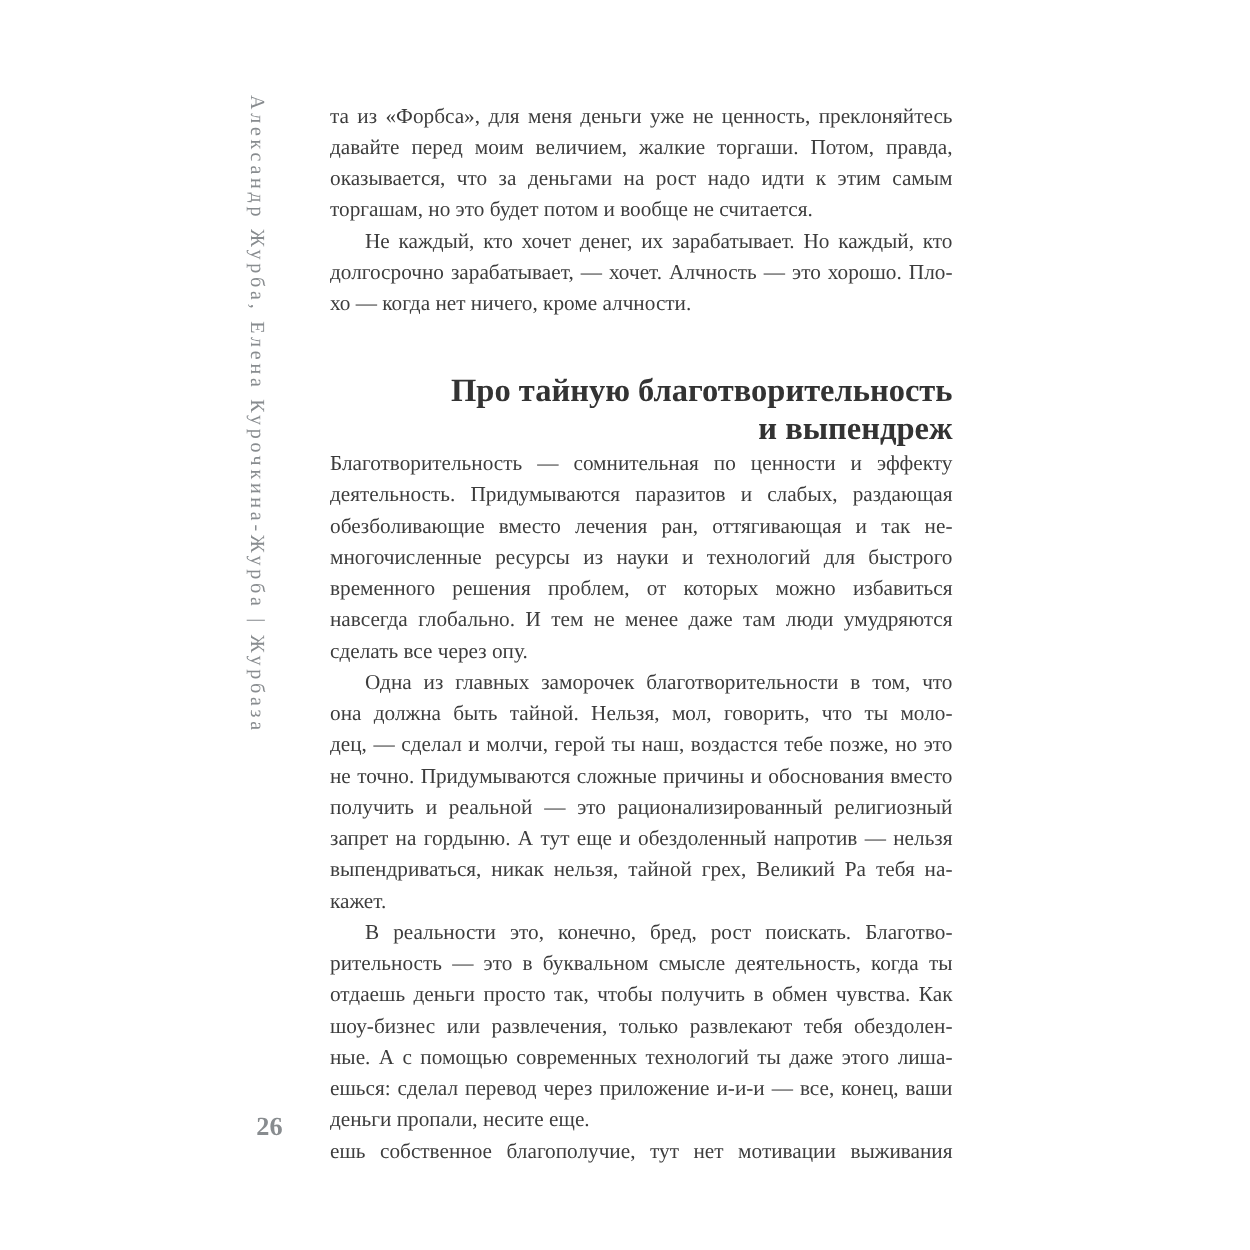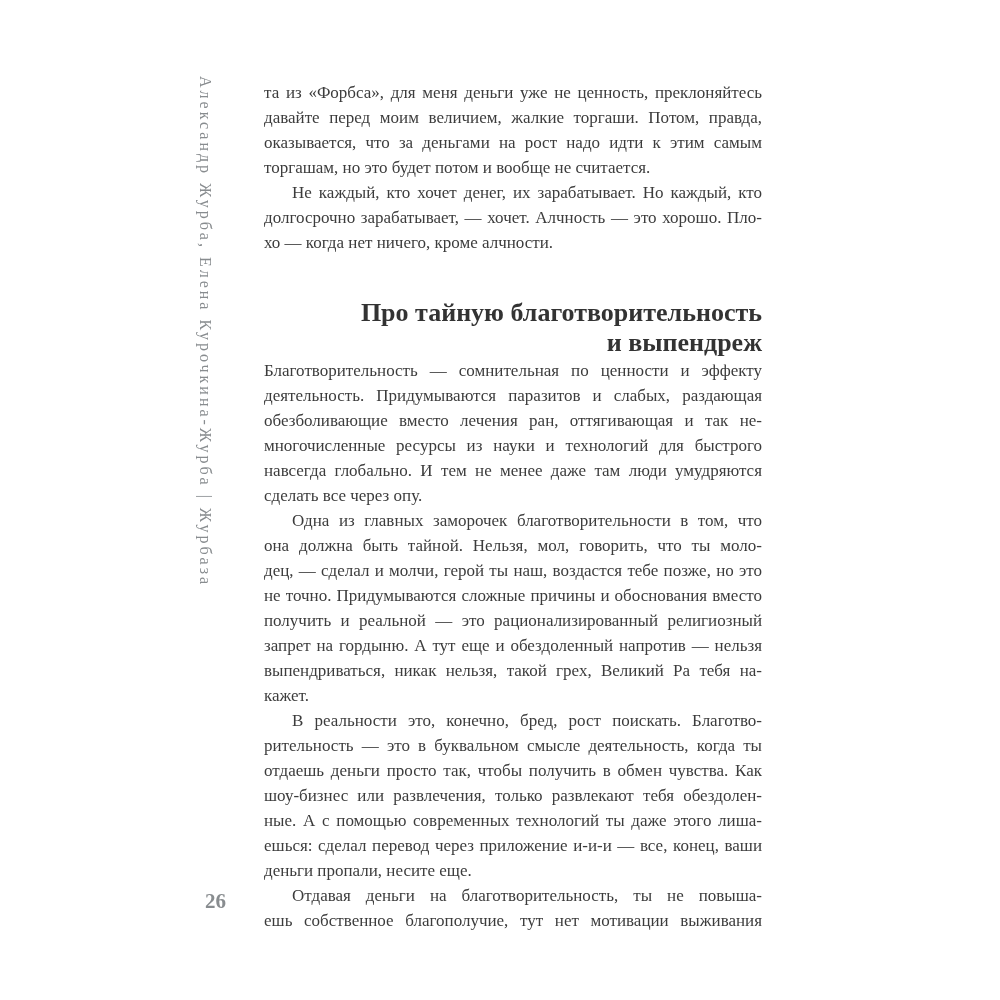--- a/index.html
+++ b/index.html
@@ -86,40 +86,40 @@
       </div>
       <h2 class="heading">
         <div class="heading-line">Про тайную благотворительность</div>
         <div class="heading-line">и выпендреж</div>
       </h2>
       <div class="paragraph">
         <div class="line">Благотворительность — сомнительная по ценности и эффекту</div>
         <div class="line">деятельность. Придумываются паразитов и слабых, раздающая</div>
         <div class="line">обезболивающие вместо лечения ран, оттягивающая и так не-</div>
         <div class="line">многочисленные ресурсы из науки и технологий для быстрого</div>
+        <div class="line">временного решения проблем, от которых можно избавиться</div>
         <div class="line">навсегда глобально. И тем не менее даже там люди умудряются</div>
         <div class="line line-end">сделать все через опу.</div>
       </div>
       <div class="paragraph">
         <div class="line indent">Одна из главных заморочек благотворительности в том, что</div>
         <div class="line">она должна быть тайной. Нельзя, мол, говорить, что ты моло-</div>
         <div class="line">дец, — сделал и молчи, герой ты наш, воздастся тебе позже, но это</div>
         <div class="line">не точно. Придумываются сложные причины и обоснования вместо</div>
         <div class="line">получить и реальной — это рационализированный религиозный</div>
         <div class="line">запрет на гордыню. А тут еще и обездоленный напротив — нельзя</div>
-        <div class="line">выпендриваться, никак нельзя, такой грех, Великий Ра тебя на-</div>
+        <div class="line">выпендриваться, никак нельзя, тайной грех, Великий Ра тебя на-</div>
         <div class="line line-end">кажет.</div>
       </div>
       <div class="paragraph">
         <div class="line indent">В реальности это, конечно, бред, рост поискать. Благотво-</div>
         <div class="line">рительность — это в буквальном смысле деятельность, когда ты</div>
         <div class="line">отдаешь деньги просто так, чтобы получить в обмен чувства. Как</div>
         <div class="line">шоу-бизнес или развлечения, только развлекают тебя обездолен-</div>
         <div class="line">ные. А с помощью современных технологий ты даже этого лиша-</div>
         <div class="line">ешься: сделал перевод через приложение и-и-и — все, конец, ваши</div>
         <div class="line line-end">деньги пропали, несите еще.</div>
       </div>
       <div class="paragraph">
-        <div class="line indent">Отдавая деньги на благотворительность, ты не повыша-</div>
         <div class="line">ешь собственное благополучие, тут нет мотивации выживания</div>
       </div>
     </div>
 </div>
 
 </body></html>

